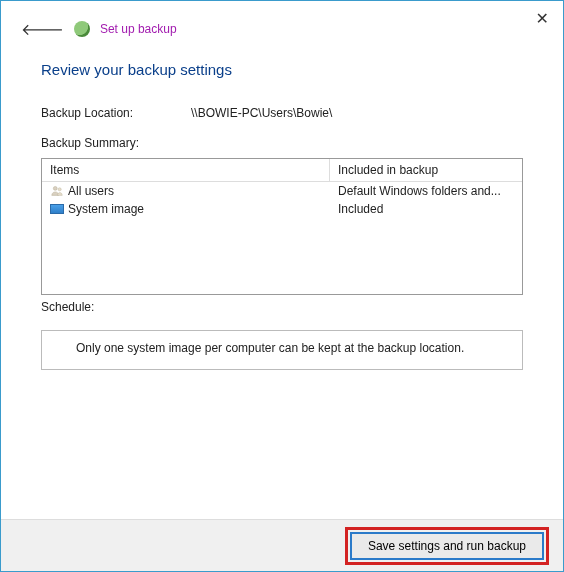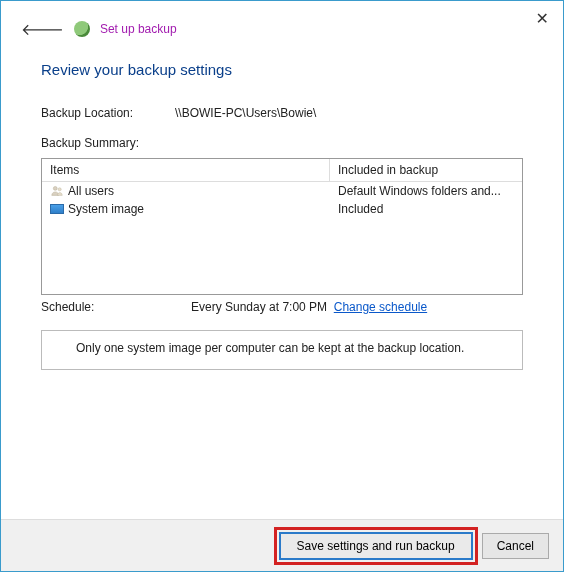--- a/index.html
+++ b/index.html
@@ -4,21 +4,21 @@
   <style>
     * { box-sizing: border-box; margin: 0; padding: 0; }
     body { font-family: "Segoe UI", Tahoma, sans-serif; font-size: 12px; color: #222; background: #fff; width: 564px; height: 572px; border: 1px solid #3a9bcc; position: relative; }
     .close-x { position: absolute; top: 8px; right: 14px; font-size: 16px; color: #333; cursor: default; }
     .header-row { display: flex; align-items: center; gap: 10px; padding: 18px 0 0 20px; }
     .back-arrow { font-size: 16px; color: #333; }
     .wizard-icon { width: 16px; height: 16px; display: inline-block; border-radius: 50%; background: radial-gradient(circle at 35% 35%, #8fc97a 0 55%, #4a8a3a 60% 100%); position: relative; }
     .wizard-title { font-size: 12px; color: #a21caf; }
     .content { padding: 22px 40px 0 40px; }
     .page-title { color: #0a3f8a; font-size: 15px; font-weight: 400; margin-bottom: 28px; }
-    .kv-row { display: flex; gap: 24px; font-size: 12px; margin-bottom: 16px; }
+    .kv-row { display: flex; gap: 40px; font-size: 12px; margin-bottom: 16px; }
     .kv-label { min-width: 110px; }
     .summary-label { font-size: 12px; margin-bottom: 8px; }
     .items-table { border: 1px solid #999; width: 100%; height: 137px; }
     .items-header { display: flex; border-bottom: 0; }
     .items-header .col { padding: 4px 8px; border-right: 1px solid #ddd; font-size: 12px; background: #fff; border-bottom: 1px solid #ddd; }
     .items-header .col:first-child { width: 60%; }
     .items-header .col:last-child { width: 40%; border-right: none; }
     .items-body .row { display: flex; }
     .items-body .row .cell { padding: 2px 8px; font-size: 12px; }
     .items-body .row .cell:first-child { width: 60%; display: flex; align-items: center; gap: 4px; }
@@ -85,29 +85,24 @@
           <span class="drive-icon"></span>
           <span>System image</span>
         </div>
         <div class="cell">Included</div>
       </div>
     </div>
   </div>
 
   <div class="schedule-row">
     <span class="kv-label">Schedule:</span>
-    <span>
-      <span>Every Sunday at 7:00 PM</span>
-      &nbsp;<a class="link">Change schedule</a>
-    </span>
   </div>
 
   <div class="info-box">
     <div class="info-line2">Only one system image per computer can be kept at the backup location.</div>
   </div>
 </div>
 
 <div class="footer">
   <span class="btn-primary-wrap">
     <button class="btn-primary">Save settings and run backup</button>
   </span>
-  <button class="btn">Cancel</button>
 </div>
 
 </body></html>

